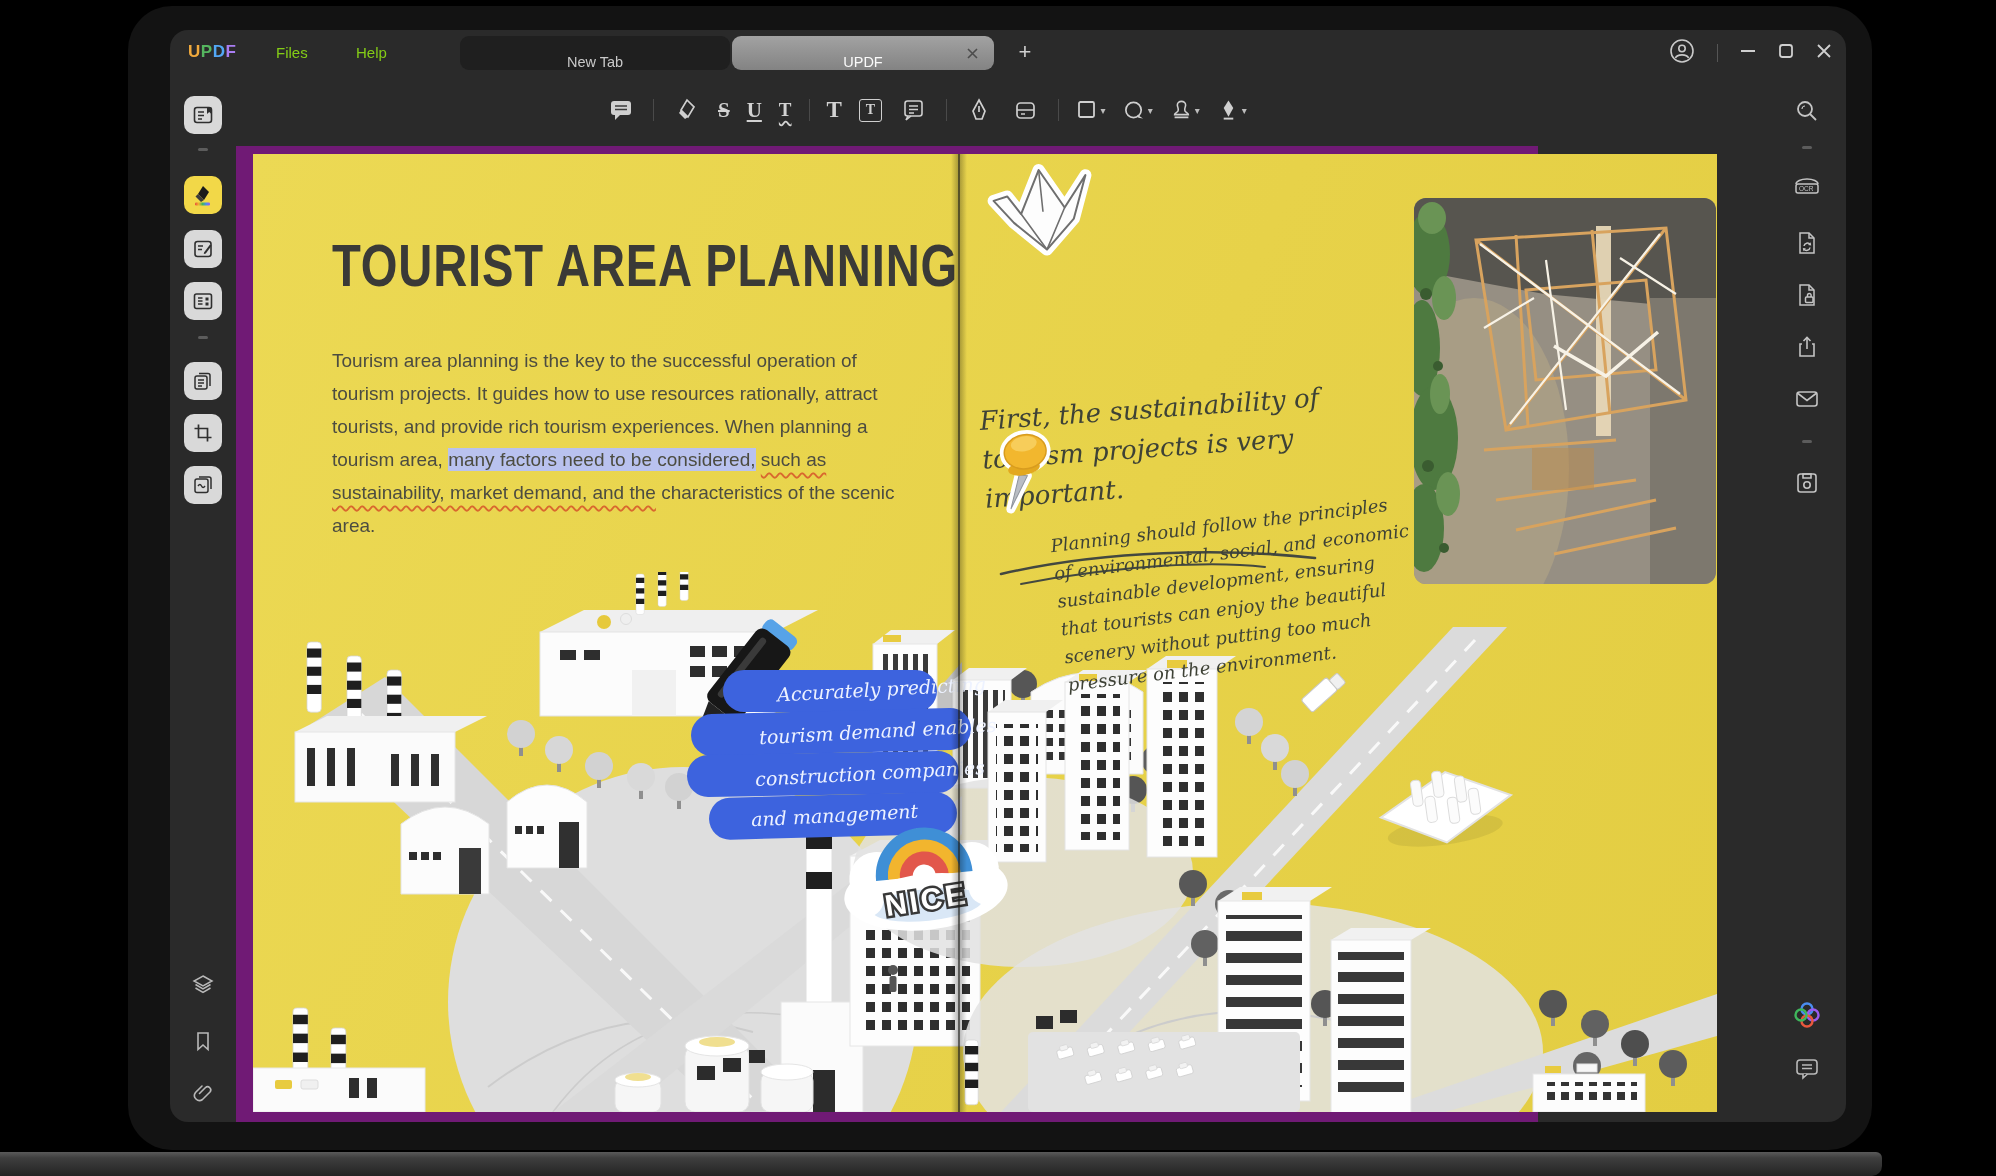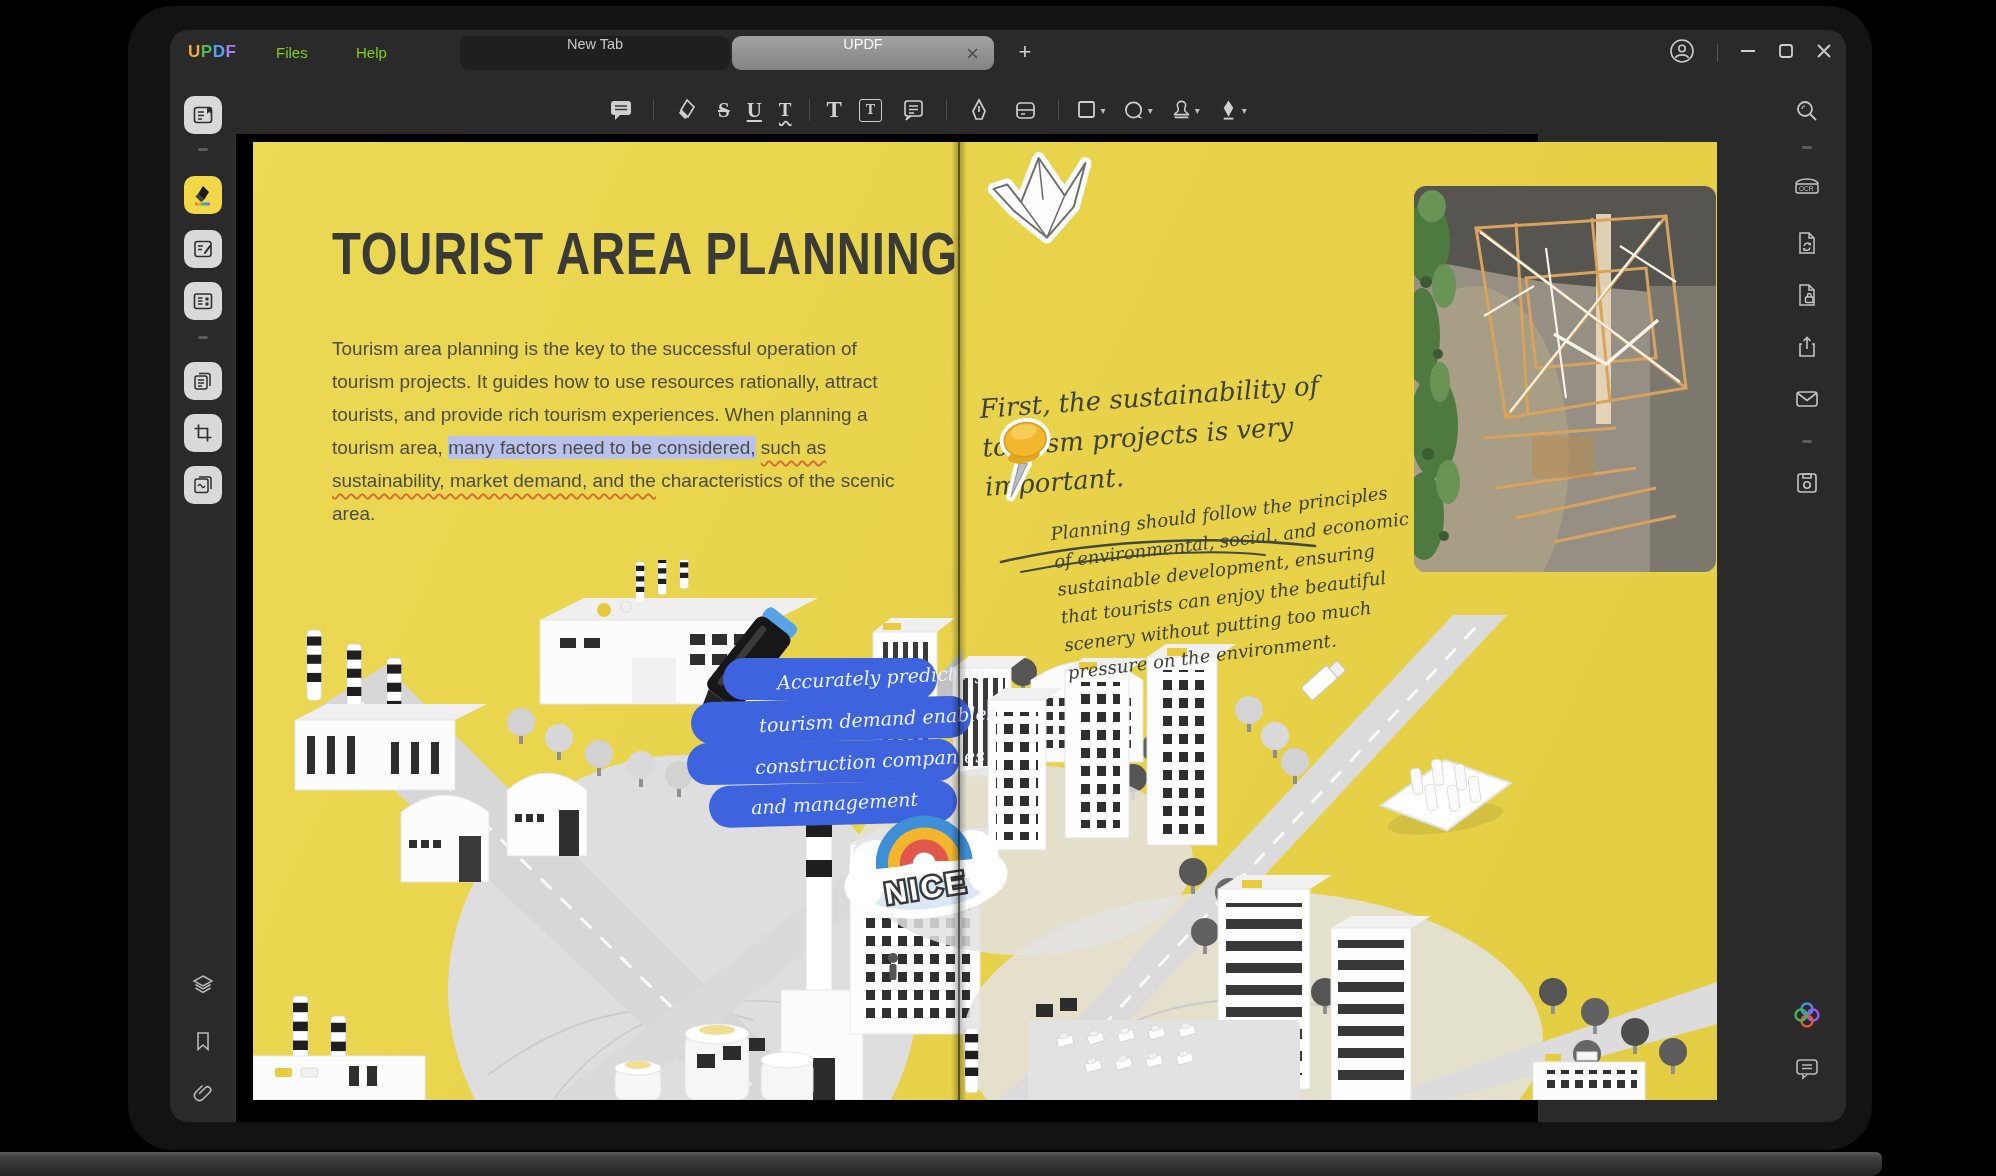--- a/index.html
+++ b/index.html
@@ -10,21 +10,21 @@
   .laptop-base{position:absolute;left:0;top:1152px;width:1882px;height:24px;
     background:linear-gradient(180deg,#5a5a5a 0%,#3e3e3e 25%,#232323 100%);
     border-radius:0 6px 10px 0;}
   .screen{position:absolute;left:128px;top:6px;width:1744px;height:1144px;background:#131313;border-radius:44px;}
   .window{position:absolute;left:42px;top:24px;width:1676px;height:1092px;background:#2a2a2a;border-radius:18px;overflow:hidden}
 
   
   .titlebar{position:absolute;left:0;top:0;width:100%;height:46px}
   .brand{position:absolute;left:18px;top:12px;font-size:17px;font-weight:bold;letter-spacing:.5px}
   .menu-item{position:absolute;top:14px;font-size:15px;color:#84cc16;cursor:default}
-  .tab{position:absolute;top:6px;height:34px;border-radius:9px;display:flex;align-items:flex-start;justify-content:center;font-size:14.5px}
+  .tab{position:absolute;top:6px;height:34px;border-radius:9px;display:flex;align-items:flex-end;justify-content:center;font-size:14.5px}
   .tab.inactive{left:290px;width:270px;background:#1f1f1f;color:#c9c9c9}
   .tab.active{left:562px;width:262px;background:linear-gradient(180deg,#a2a2a2,#838383);color:#fafafa}
   .tab-close{position:absolute;right:14px;top:9px;width:16px;height:16px;display:flex;align-items:center;justify-content:center}
   .plus-btn{position:absolute;left:842px;top:10px;width:26px;height:26px;color:#cfcfcf;font-size:22px;line-height:24px;text-align:center}
   .win-controls{position:absolute;right:14px;top:8px;display:flex;align-items:center;gap:22px}
   .divider-v{width:1px;height:18px;background:#555}
 
   
   .toolbar{position:absolute;left:436px;top:58px;height:44px;display:flex;align-items:center;gap:17px}
   .tico{width:30px;height:30px;display:flex;align-items:center;justify-content:center;color:#cfcfcf}
@@ -37,21 +37,21 @@
   .caret{font-size:10px;color:#bdbdbd;margin-left:2px}
 
   
   .rail-chip{position:absolute;left:14px;width:38px;height:38px;border-radius:10px;background:#d9d9d9;display:flex;align-items:center;justify-content:center}
   .rail-chip.active{background:#f2d848}
   .rail-dash{position:absolute;left:28px;width:10px;height:3px;border-radius:2px;background:#5c5c5c}
   .rail-oicon{position:absolute;left:16px;width:34px;height:34px;display:flex;align-items:center;justify-content:center}
   .rrail-icon{position:absolute;left:1620px;width:34px;height:34px;display:flex;align-items:center;justify-content:center}
 
   
-  .canvas{position:absolute;left:66px;top:104px;width:1302px;height:988px;background:#000000}
+  .canvas{position:absolute;left:66px;top:116px;width:1302px;height:988px;background:#701a75}
   .spread{position:absolute;left:17px;top:8px;width:1464px;height:958px;overflow:hidden;
     background:linear-gradient(115deg,#ecd954 0%,#e7d249 55%,#e3cd42 100%)}
   .fold{position:absolute;left:698px;top:0;width:16px;height:100%;
     background:linear-gradient(90deg,rgba(0,0,0,0) 0%,rgba(0,0,0,.25) 42%,#20201c 50%,rgba(0,0,0,.25) 58%,rgba(0,0,0,0) 100%)}
   .doc-title{position:absolute;left:79px;top:78px;font-size:59px;font-weight:bold;color:#3a3a37;
     letter-spacing:1px;white-space:nowrap;transform:scaleX(.8);transform-origin:left top}
   .doc-para{position:absolute;left:79px;top:190px;width:592px;font-size:19px;line-height:1.74;color:#4c4c41}
   .hl-blue{background:#b9c2ef;padding:1px 0}
   .wavy-or{text-decoration:underline wavy #d9682e 2px;text-underline-offset:6px}
 

